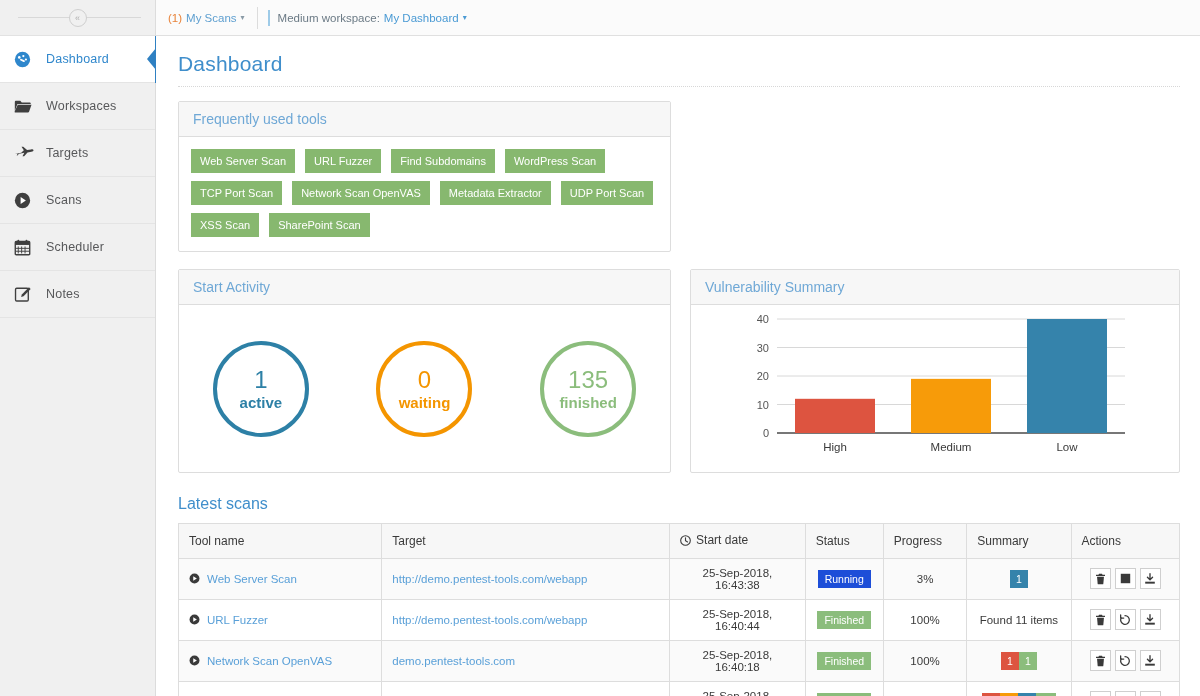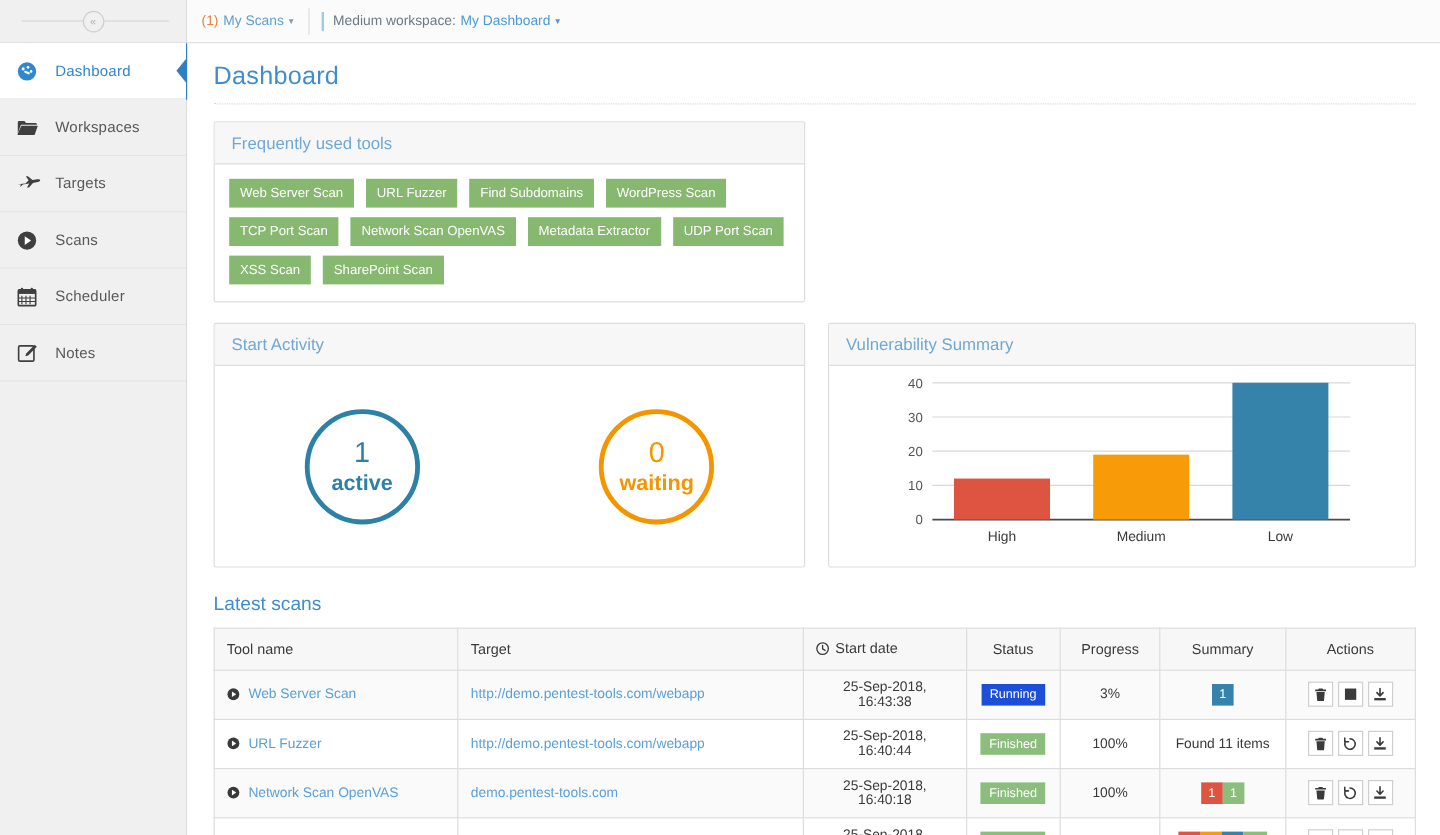--- a/index.html
+++ b/index.html
@@ -126,33 +126,33 @@
   .col-left { width: 493px; flex: 0 0 493px; }
   .col-right { flex: 1; }
 
   .circles { display: flex; justify-content: space-around; align-items: center; height: 167px; }
   .circ {
     width: 96px; height: 96px; border-radius: 50%;
     border: 4px solid #2f80a8;
     display: flex; flex-direction: column; align-items: center; justify-content: center;
   }
   .circ .num { font-size: 24px; line-height: 26px; }
-  .circ .lbl { font-size: 18px; font-weight: bold; margin-top: 1px; }
+  .circ .lbl { font-size: 15px; font-weight: bold; margin-top: 1px; }
 
   
   .chart-area { height: 167px; position: relative; }
   .chart-svg { display: block; margin: 0 auto; }
 
   
   .latest-title { color: #3f8ecb; font-size: 16px; padding: 22px 0 10px 0; }
   table.scans { width: 100%; border-collapse: collapse; font-size: 11.5px; }
   table.scans th {
     background: #f7f7f7; border: 1px solid #dddddd;
     font-weight: normal; color: #3a3a3a; font-size: 12px;
-    padding: 9px 10px; text-align: center; height: 34px;
+    padding: 9px 10px; text-align: left; height: 34px;
   }
   table.scans th.l { text-align: left; }
   table.scans td {
     border: 1px solid #dddddd; padding: 8px 10px; height: 34px;
     color: #3a3a3a; vertical-align: middle;
   }
   table.scans tbody tr:nth-child(odd) { background: #fafafa; }
   table.scans tbody tr:nth-child(even) { background: #ffffff; }
   .tool-cell { display: flex; align-items: center; gap: 7px; color: #5aa0d8; }
   .tool-cell .play { color: #3a3a3a; display: flex; }
@@ -298,20 +298,24 @@
           <div class="panel">
             <div class="panel-head">Start Activity</div>
             <div class="circles" id="circles">
                 <div class="circ" style="border-color: rgb(45, 128, 166); color: rgb(45, 128, 166);">
                   <span class="num">1</span>
                   <span class="lbl">active</span>
                 </div>
                 <div class="circ" style="border-color: rgb(244, 149, 0); color: rgb(244, 149, 0);">
                   <span class="num">0</span>
                   <span class="lbl">waiting</span>
+                </div>
+                <div class="circ" style="border-color: rgb(139, 189, 124); color: rgb(139, 189, 124);">
+                  <span class="num">135</span>
+                  <span class="lbl">finished</span>
                 </div>
               </div>
           </div>
         </div>
         <div class="col-right">
           <div class="panel">
             <div class="panel-head">Vulnerability Summary</div>
             <div class="chart-area">
               <svg class="chart-svg" id="bar-chart" width="420" height="160" viewBox="0 0 420 160">
                   <text x="44" y="132" text-anchor="end" font-size="11" fill="#555" font-family="&quot;Liberation Sans&quot;, sans-serif">0</text>

